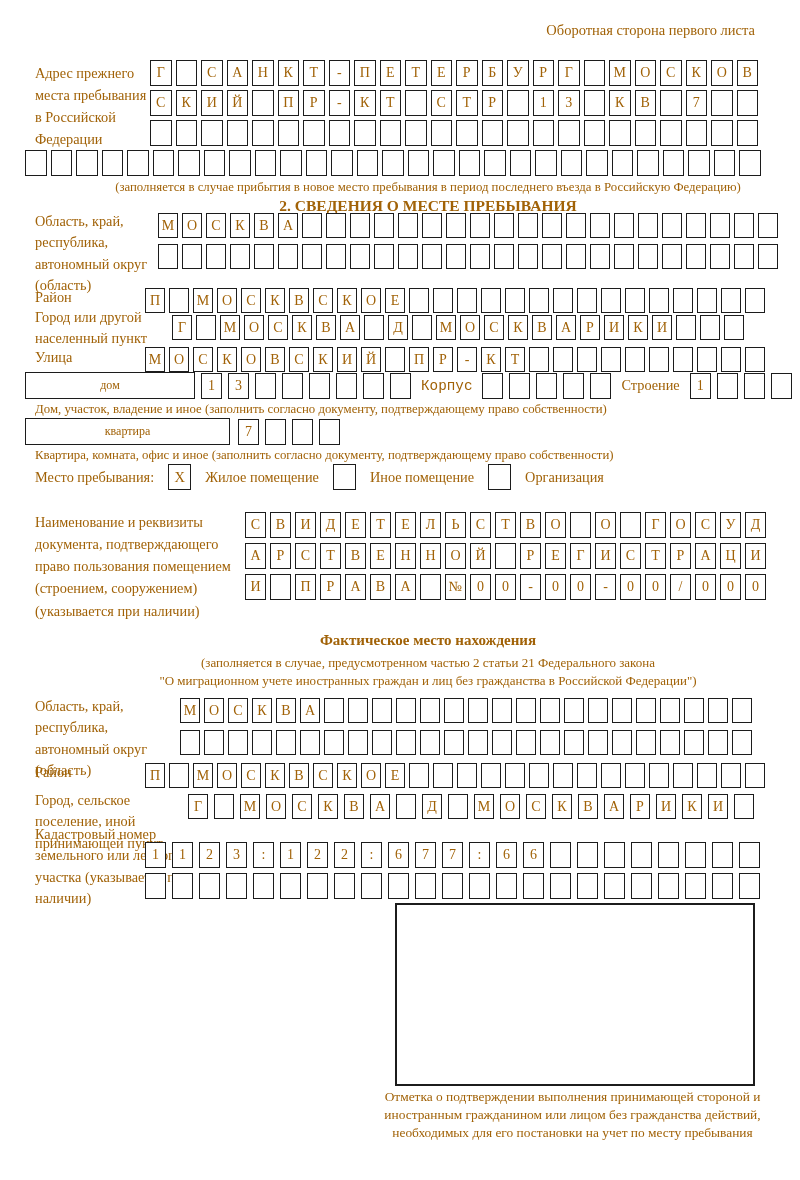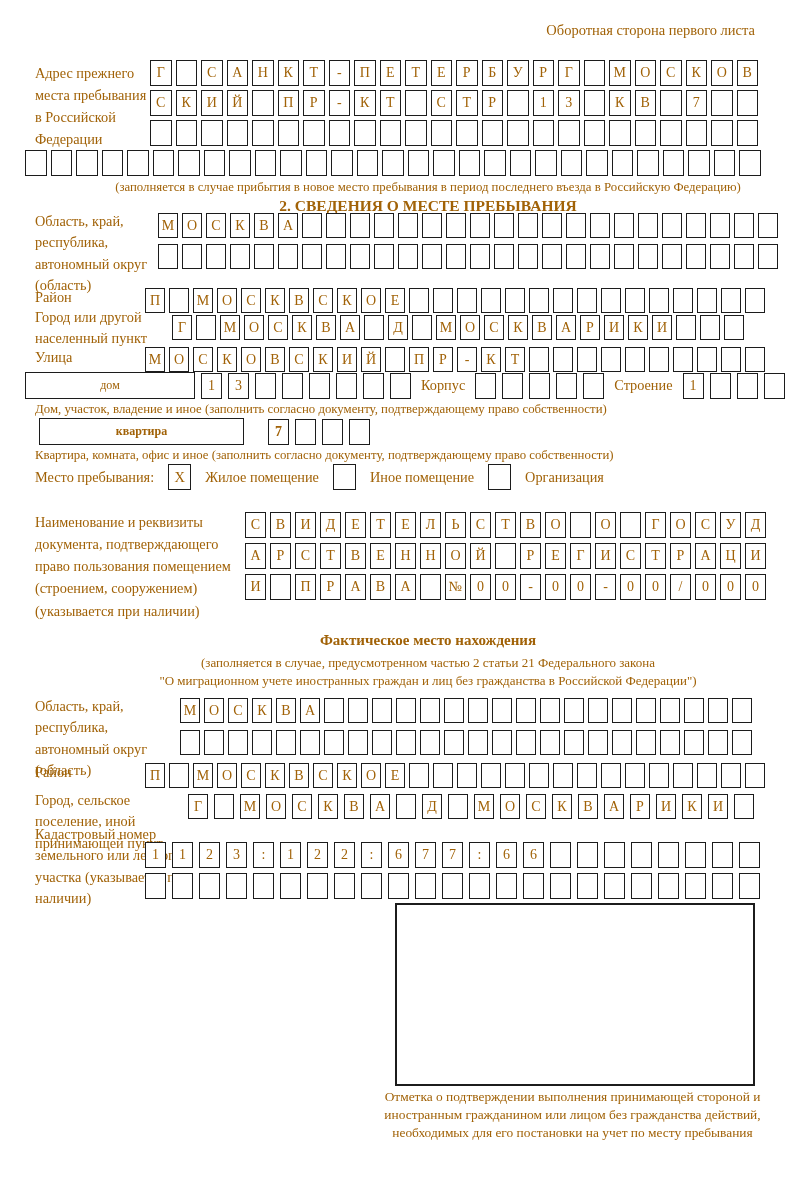--- a/index.html
+++ b/index.html
@@ -304,39 +304,39 @@
     <div class="brow g-house">
         <span class="bx">1</span>
         <span class="bx">3</span>
         <span class="bx"></span>
         <span class="bx"></span>
         <span class="bx"></span>
         <span class="bx"></span>
         <span class="bx"></span>
         <span class="bx"></span>
       </div>
-    <div class="inl" style="padding:0 4px;">Корпус</div>
+    <div class="inl" style="padding:0 4px;font-family:Liberation Mono, monospace;">Корпус</div>
     <div class="brow g-house">
         <span class="bx"></span>
         <span class="bx"></span>
         <span class="bx"></span>
         <span class="bx"></span>
         <span class="bx"></span>
       </div>
     <div class="inl" style="padding:0 4px;">Строение</div>
     <div class="brow g-house">
         <span class="bx">1</span>
         <span class="bx"></span>
         <span class="bx"></span>
         <span class="bx"></span>
       </div>
   </div>
   <div class="cap" style="top:401px;left:35px;width:740px;">Дом, участок, владение и иное (заполнить согласно документу, подтверждающему право собственности)</div>
 
-  <div class="rowflex abs" style="top:418px;left:39px;gap:24px;font-weight:bold;">
+  <div class="rowflex abs" style="top:418px;left:25px;gap:8px;">
     <div class="wbox" style="width:205px;">квартира</div>
     <div class="brow g-house">
         <span class="bx">7</span>
         <span class="bx"></span>
         <span class="bx"></span>
         <span class="bx"></span>
       </div>
   </div>
   <div class="cap" style="top:447px;left:35px;width:740px;">Квартира, комната, офис и иное (заполнить согласно документу, подтверждающему право собственности)</div>
 

